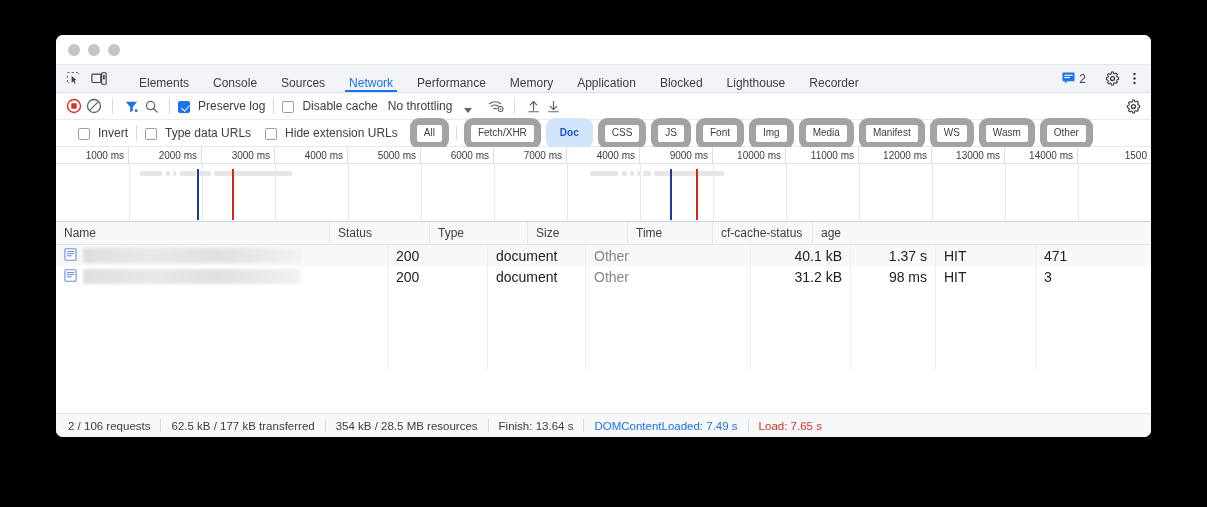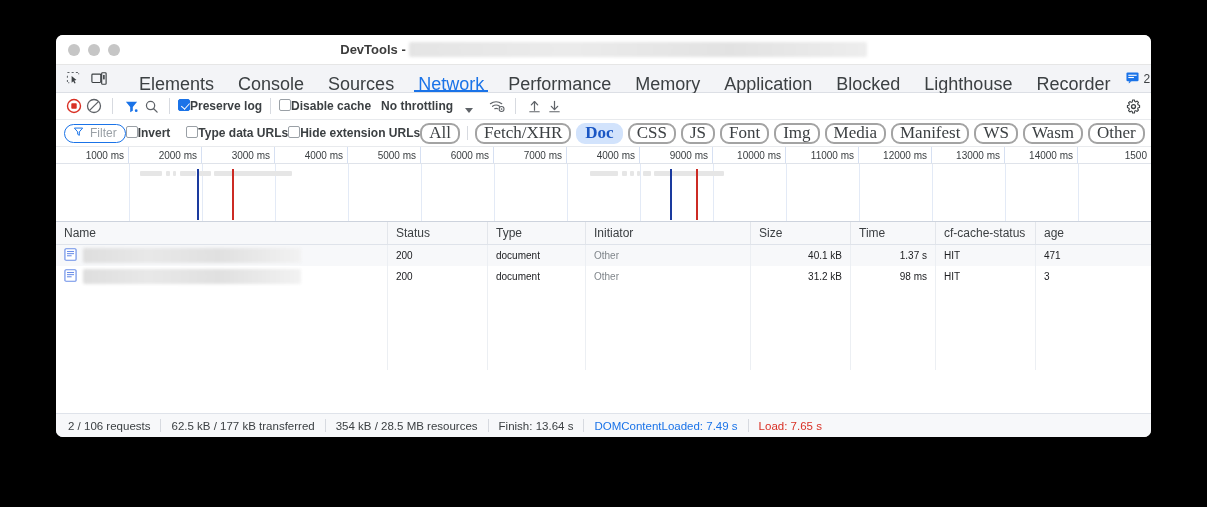--- a/index.html
+++ b/index.html
@@ -60,23 +60,23 @@
     background: #f3f4f7;
     border-bottom: 1px solid #dcdfe5;
     display: flex; align-items: stretch;
     position: relative;
   }
   .tb-icons { display: flex; align-items: center; padding: 0 6px 0 8px; gap: 8px; }
   .tb-icon { width: 18px; height: 18px; display: flex; align-items: center; justify-content: center; cursor: pointer; }
   .tb-sep { width: 1px; background: #d3d6dc; margin: 6px 2px; }
   .tabs { display: flex; align-items: stretch; }
   .tab {
-    display: flex; 
+    display: flex; align-items: center;
     padding: 0 12px;
-    font-size: 18px; color: #3c4043;
+    font-size: 12px; color: #3c4043;
     cursor: pointer; white-space: nowrap;
     position: relative;
     margin-top: 9px;
   }
   .tab.active { color: #1a73e8; }
   .tab.active::after {
     content: ""; position: absolute; left: 8px; right: 8px; bottom: 0;
     height: 2px; background: #1a73e8;
   }
   .tabbar-right {
@@ -90,52 +90,52 @@
     display: flex; align-items: center;
     height: 27px;
     background: #ffffff;
     border-bottom: 1px solid #e8eaed;
     padding: 0 8px;
     font-size: 12px; color: #3c4043;
     position: relative;
   }
   .toolrow .sep { width: 1px; height: 16px; background: #d7dae0; margin: 0 8px; }
   .ic-btn { width: 20px; height: 20px; display: flex; align-items: center; justify-content: center; cursor: pointer; }
-  .chk { display: flex; align-items: flex-start; gap: 0; cursor: pointer; white-space: nowrap; font-weight: bold; }
+  .chk { display: flex; align-items: flex-end; gap: 8px; cursor: pointer; white-space: nowrap; }
   .box {
     width: 12px; height: 12px; border: 1px solid #9aa0a6;
     border-radius: 2px; background: #fff;
     display: inline-block; position: relative; flex: none;
   }
   .box.on { background: #1a73e8; border-color: #1a73e8; }
   .box.on::after {
     content: ""; position: absolute; left: 3.5px; top: 0.5px;
     width: 3.5px; height: 7px;
     border: solid #fff; border-width: 0 1.8px 1.8px 0;
     transform: rotate(42deg);
   }
-  .throttle { display: flex; align-items: flex-end; gap: 12px; cursor: pointer; font-weight: bold; }
+  .throttle { display: flex; align-items: flex-end; gap: 12px; cursor: pointer; }
   .caret { width: 0; height: 0; border-left: 4.5px solid transparent; border-right: 4.5px solid transparent; border-top: 5px solid #5f6368; }
 
   
   .filter-input {
     width: 200px; height: 19px;
     border: 1.6px solid #1a73e8; border-radius: 10px;
     display: flex; align-items: center; gap: 6px;
     padding: 0 8px; background: #fff;
     cursor: text;
   }
   .filter-ph { font-size: 12px; color: #9aa0a6; }
 
   .type-btns { display: flex; align-items: center; gap: 5px; }
   .type-btn {
-    font-size: 17px; color: #3c4043;
-    border: 2px solid #a3a3a3; border-radius: 9px;
+    font-size: 10px; color: #3c4043;
+    border: 7px solid #a3a3a3; border-radius: 9px;
     padding: 1px 7px 2px; background: #fff;
-    cursor: pointer; line-height: 14px; white-space: nowrap; font-family: Liberation Serif, serif;
+    cursor: pointer; line-height: 14px; white-space: nowrap;
   }
   .type-btn.active { background: #d2e3fc; color: #1a56c4; border-color: #d2e3fc; font-weight: bold; }
   .type-sep { width: 1px; height: 14px; background: #d7dae0; margin: 0 2px; }
 
   
   .ruler {
     height: 17px; background: #ffffff;
     border-bottom: 1px solid #dfe3ea;
     position: relative; overflow: hidden;
   }
@@ -169,21 +169,21 @@
   }
   .th {
     display: flex; align-items: center;
     padding: 0 8px;
     border-right: 1px solid #e3e6eb;
     cursor: pointer; white-space: nowrap; overflow: hidden;
   }
   .tbody { height: 125px; position: relative; }
   .trow {
     display: flex; height: 21px; align-items: stretch;
-    font-size: 10px; color: #202124;
+    font-size: 14px; color: #202124;
   }
   .trow.alt { background: #f7f8fa; }
   .td {
     display: flex; align-items: center;
     padding: 0 8px;
     border-right: 1px solid #eceff3;
     white-space: nowrap; overflow: hidden;
   }
   .td.num { justify-content: flex-end; }
   .td.muted { color: #80868b; }
@@ -212,24 +212,20 @@
 </head>
 <body>
 
 <div id="devtools-window">
 
   <div class="titlebar">
     <div class="traffic-lights">
       <span class="tl-dot"></span>
       <span class="tl-dot"></span>
       <span class="tl-dot"></span>
-    </div>
-    <div class="title-wrap">
-      <span class="title-text">DevTools -</span>
-      <span class="title-redacted"></span>
     </div>
   </div>
 
   <div class="tabbar">
     <div class="tb-icons">
       <span class="tb-icon">
         <svg width="15" height="15" viewBox="0 0 16 16">
           <path d="M1.5 1.5h3M6 1.5h3M10.5 1.5h3v2M1.5 5v3M1.5 9.5v3h2" fill="none" stroke="#5f6368" stroke-width="1.1" stroke-dasharray="2.2 1.6"></path>
           <path d="M6 5.4l5.2 4.2-2.3.5 1.4 2.6-1.2.7-1.4-2.6L6 12.6z" fill="#3c4043"></path>
         </svg>
@@ -373,28 +369,20 @@
     <span style="margin-left:auto"></span>
     <span class="ic-btn">
       <svg width="15" height="15" viewBox="0 0 16 16">
         <path d="M8 5.2A2.8 2.8 0 108 10.8 2.8 2.8 0 008 5.2zm0 1.4a1.4 1.4 0 110 2.8 1.4 1.4 0 010-2.8z" fill="#3c4043"></path>
         <path d="M7 1h2l.3 1.6 1.2.5 1.4-.9 1.4 1.4-.9 1.4.5 1.2L14.5 7v2l-1.6.3-.5 1.2.9 1.4-1.4 1.4-1.4-.9-1.2.5L9 15H7l-.3-1.6-1.2-.5-1.4.9-1.4-1.4.9-1.4-.5-1.2L1.5 9V7l1.6-.3.5-1.2-.9-1.4 1.4-1.4 1.4.9 1.2-.5z" fill="none" stroke="#3c4043" stroke-width="1.15" stroke-linejoin="round"></path>
       </svg>
     </span>
   </div>
 
   <div class="toolrow">
-    <div class="filter-input">
-      <span>
-        <svg width="11" height="11" viewBox="0 0 16 16">
-          <path d="M2 3h12l-4.8 5.6v5L6.8 12V8.6z" fill="none" stroke="#1a73e8" stroke-width="1.45" stroke-linejoin="round"></path>
-        </svg>
-      </span>
-      <span class="filter-ph" title="Filter">Filter</span>
-    </div>
     <span style="width:14px"></span>
     <label class="chk">
       <span class="box"></span>
       <span>Invert</span>
     </label>
     <span class="sep"></span>
     <label class="chk">
       <span class="box"></span>
       <span>Type data URLs</span>
     </label>
@@ -470,24 +458,23 @@
     <div class="ov-bar" style="left:598px;width:70px"></div>
 
     <div class="ov-line dcl" style="left:141px"></div>
     <div class="ov-line load" style="left:176px"></div>
     <div class="ov-line dcl" style="left:614px"></div>
     <div class="ov-line load" style="left:640px"></div>
   </div>
 
   <div class="table">
     <div class="thead">
-      <div class="th" style="width:332px">Name</div>
+      <div class="th" style="width:274px">Name</div>
       <div class="th" style="width:100px">Status</div>
       <div class="th" style="width:98px">Type</div>
-      <div class="th" style="width:165px">Initiator</div>
       <div class="th" style="width:100px">Size</div>
       <div class="th" style="width:85px">Time</div>
       <div class="th" style="width:100px">cf-cache-status</div>
       <div class="th" style="width:115px;border-right:none">age</div>
     </div>
     <div class="tbody">
 
       <div class="trow alt">
         <div class="td name-cell" style="width:332px">
           <span>

